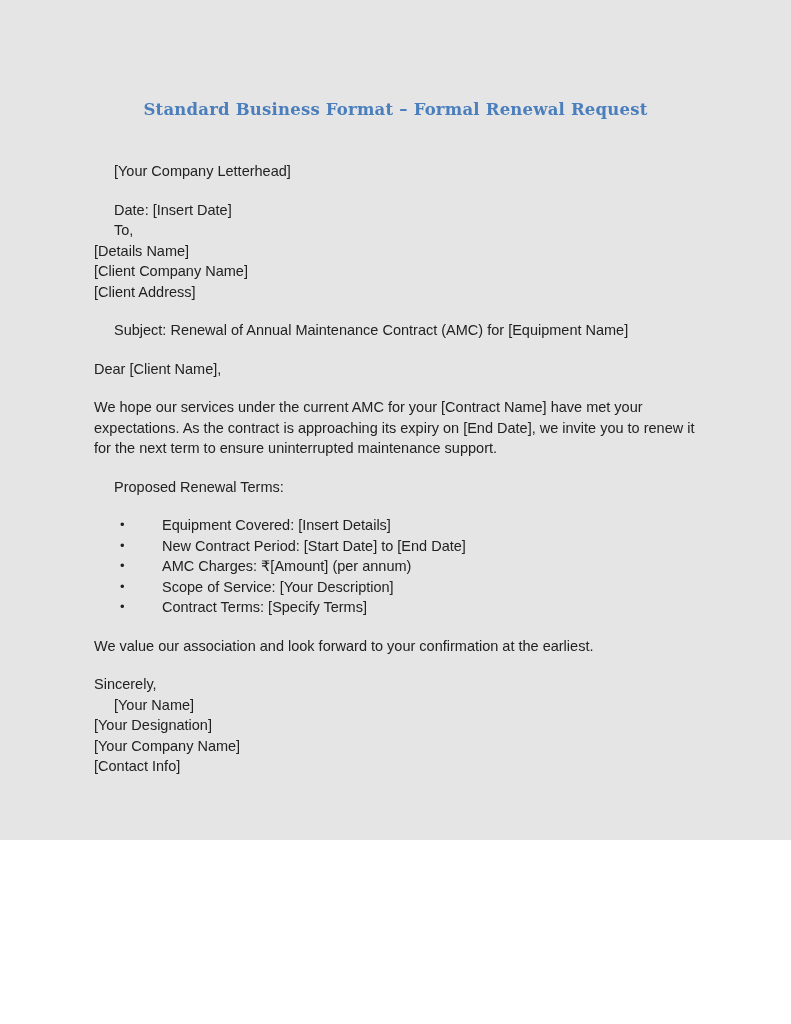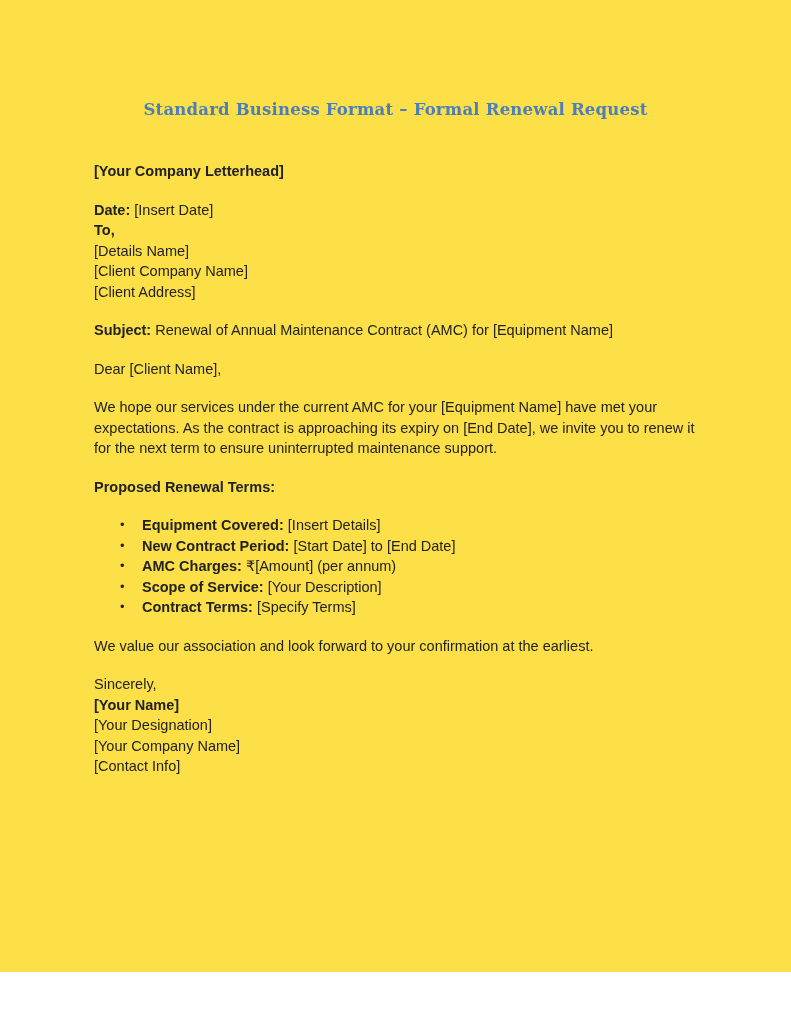--- a/index.html
+++ b/index.html
@@ -3,42 +3,42 @@
 <meta charset="utf-8">
 <style>
   * { margin: 0; padding: 0; box-sizing: border-box; }
   html, body { background: #ffffff; }
   body {
     font-family: "Liberation Sans", "DejaVu Sans", sans-serif;
     color: #222222;
   }
   .page {
     width: 791px;
-    height: 972px;
+    height: 840px;
     margin: 0 auto;
-    background: #fde047;
+    background: #e5e5e5;
     padding: 100px 94px 40px 94px;
     overflow: hidden;
   }
   .doc-title {
     text-align: center;
     font-family: "DejaVu Serif", "Liberation Serif", serif;
     font-weight: bold;
     font-size: 16.5px;
     color: #4a7ebc;
     margin-bottom: 42px;
     letter-spacing: 0.2px;
   }
   .para {
     font-size: 14.5px;
     line-height: 20.5px;
     margin-bottom: 18px;
   }
   .para:last-child { margin-bottom: 0; }
-  b, .bold { font-weight: bold; }
+  b, .bold { font-weight: normal; margin-left: 20px; }
   ul.terms-list {
     list-style: none;
     margin-bottom: 18px;
   }
   ul.terms-list li {
     font-size: 14.5px;
     line-height: 20.5px;
     padding-left: 48px;
     position: relative;
   }
@@ -65,21 +65,21 @@
     <div>[Client Company Name]</div>
     <div>[Client Address]</div>
   </div>
 
   <div class="para">
     <b>Subject:</b><span> Renewal of Annual Maintenance Contract (AMC) for [Equipment Name]</span>
   </div>
 
   <div class="para">Dear [Client Name],</div>
 
-  <div class="para">We hope our services under the current AMC for your [Equipment Name] have met your expectations. As the contract is approaching its expiry on [End Date], we invite you to renew it for the next term to ensure uninterrupted maintenance support.</div>
+  <div class="para">We hope our services under the current AMC for your [Contract Name] have met your expectations. As the contract is approaching its expiry on [End Date], we invite you to renew it for the next term to ensure uninterrupted maintenance support.</div>
 
   <div class="para bold">Proposed Renewal Terms:</div>
 
   <ul class="terms-list">
     <li><span class="bullet-dot">•</span><b>Equipment Covered:</b><span> [Insert Details]</span></li>
     <li><span class="bullet-dot">•</span><b>New Contract Period:</b><span> [Start Date] to [End Date]</span></li>
     <li><span class="bullet-dot">•</span><b>AMC Charges:</b><span> ₹[Amount] (per annum)</span></li>
     <li><span class="bullet-dot">•</span><b>Scope of Service:</b><span> [Your Description]</span></li>
     <li><span class="bullet-dot">•</span><b>Contract Terms:</b><span> [Specify Terms]</span></li>
   </ul>

